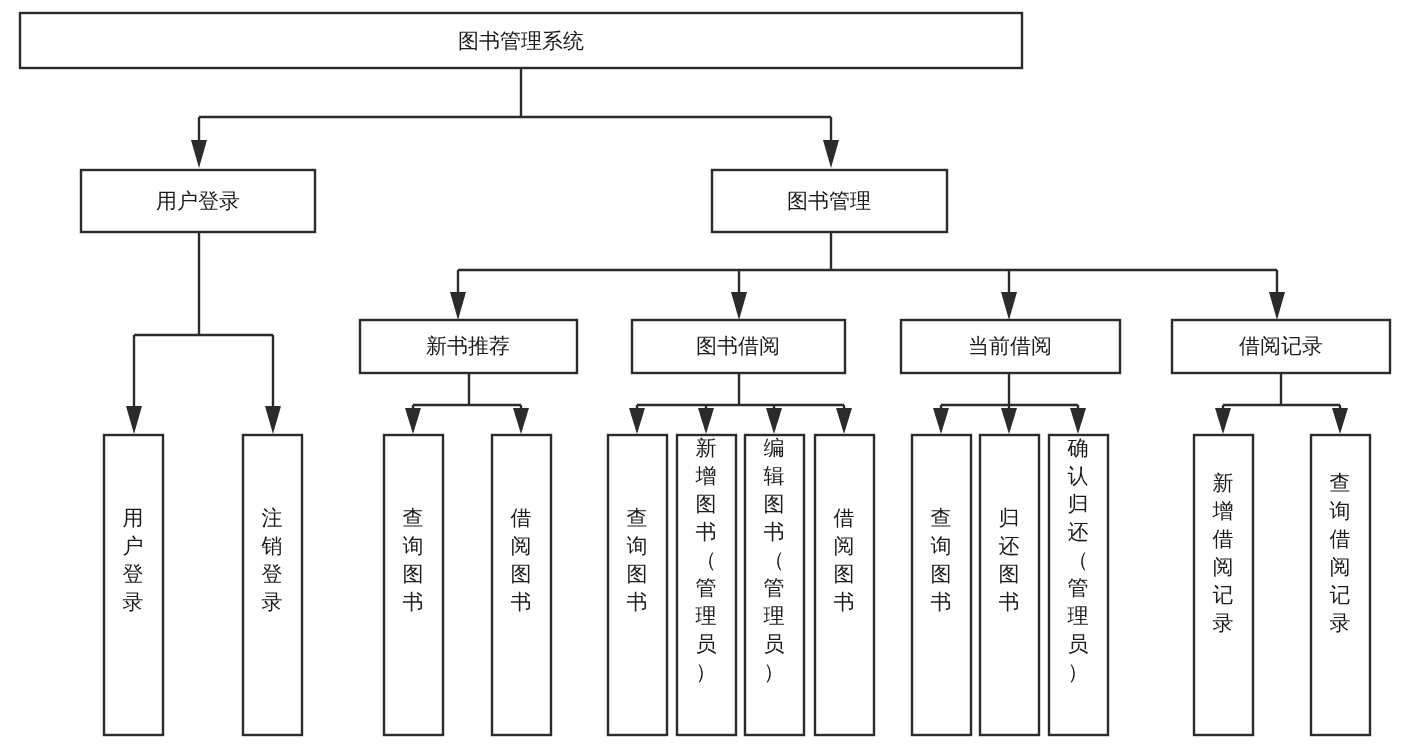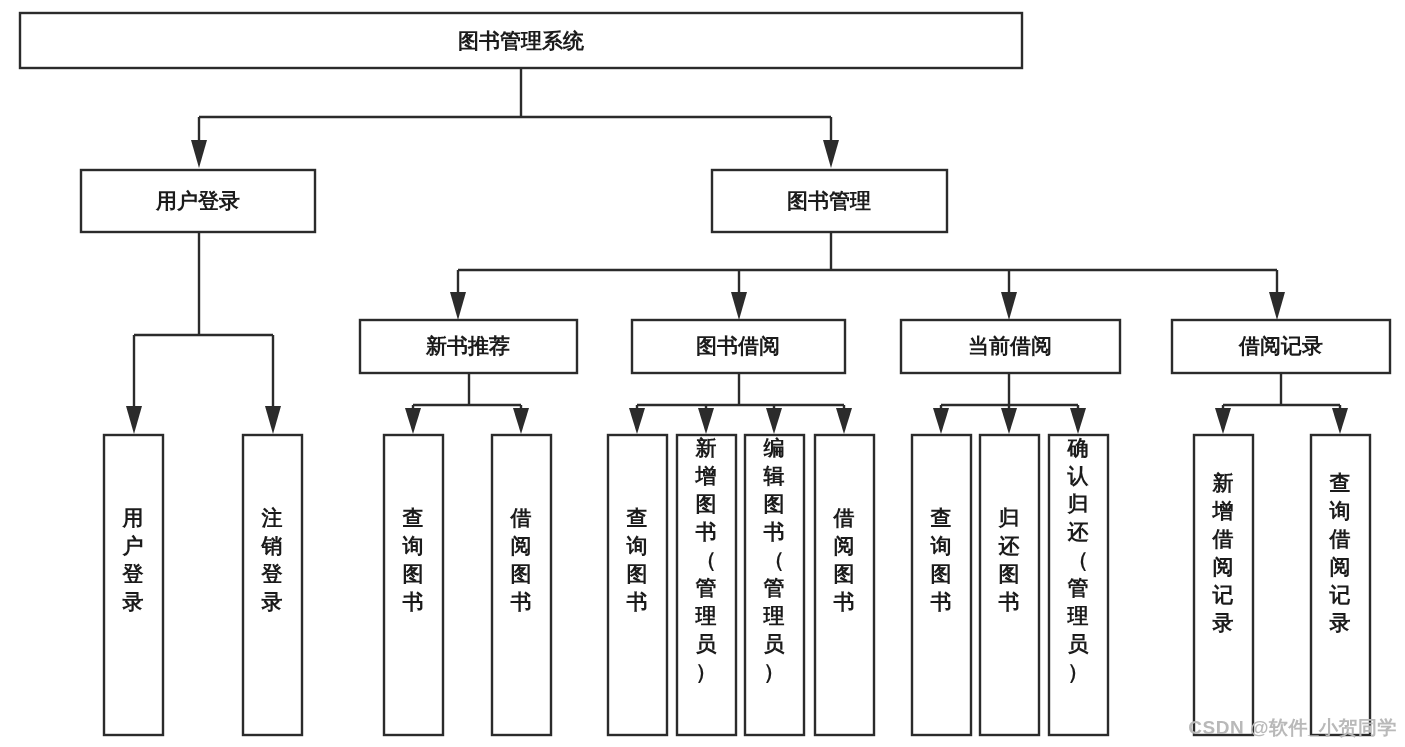--- a/index.html
+++ b/index.html
@@ -13,21 +13,20 @@
     font-family: "Liberation Sans", "DejaVu Sans", sans-serif;
     position: relative;
     overflow: hidden;
   }
   #diagram-root {
     position: absolute;
     left: 0;
     top: 0;
     width: 1405px;
     height: 747px;
-    font-weight: bold;
   }
   .node-rect {
     fill: #ffffff;
     stroke: #2b2b2b;
     stroke-width: 2.4;
   }
   .node-label {
     font-family: "Liberation Sans", "DejaVu Sans", sans-serif;
     fill: #1b1b1b;
     font-size: 21px;
@@ -239,14 +238,13 @@
       <text class="node-label-vertical" x="1223" y="490"><tspan x="1223" dy="0">新</tspan><tspan x="1223" dy="28">增</tspan><tspan x="1223" dy="28">借</tspan><tspan x="1223" dy="28">阅</tspan><tspan x="1223" dy="28">记</tspan><tspan x="1223" dy="28">录</tspan></text>
     </g>
 
     <g>
       <rect class="node-rect" x="1311" y="435" width="59" height="300"></rect>
       <text class="node-label-vertical" x="1340" y="490"><tspan x="1340" dy="0">查</tspan><tspan x="1340" dy="28">询</tspan><tspan x="1340" dy="28">借</tspan><tspan x="1340" dy="28">阅</tspan><tspan x="1340" dy="28">记</tspan><tspan x="1340" dy="28">录</tspan></text>
     </g>
 
   </svg>
 
-  <div class="watermark">CSDN @软件_小贺同学</div>
 </div>
 
 </body></html>

